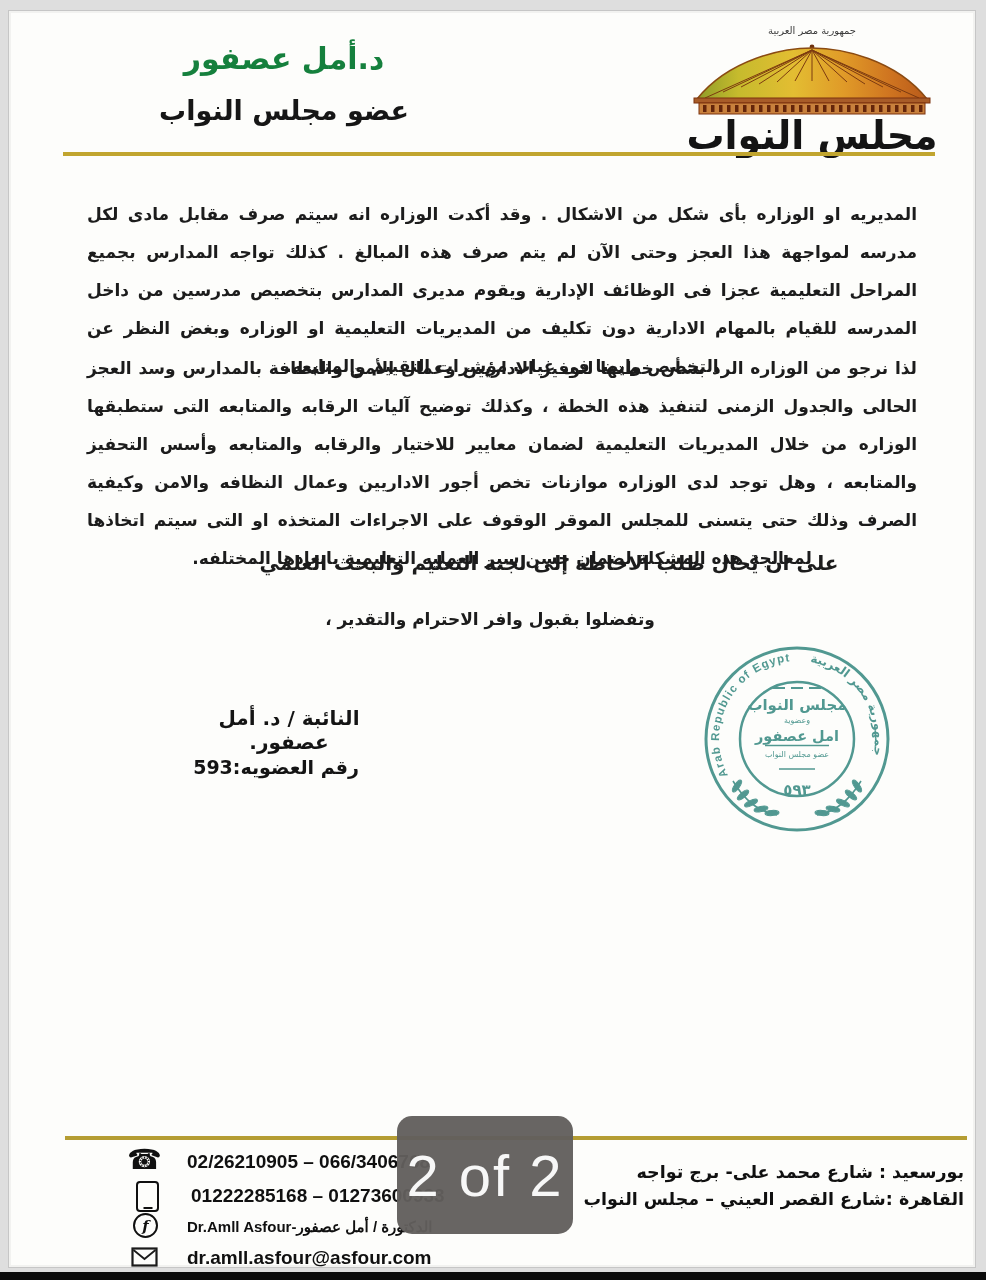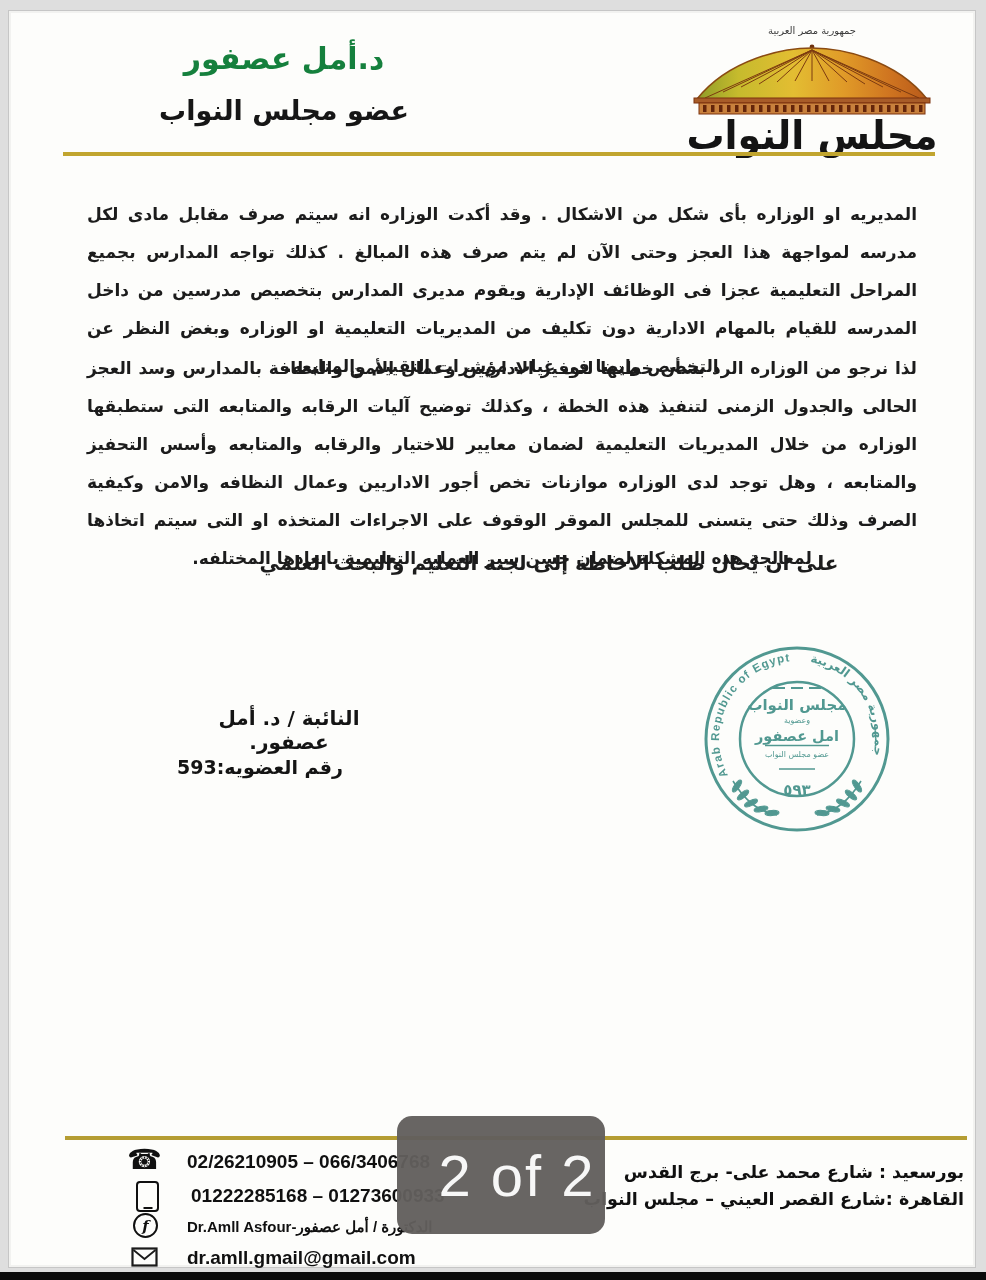--- a/index.html
+++ b/index.html
@@ -27,21 +27,21 @@
         text-align-last:center;font-size:17px;line-height:38px;font-weight:bold;color:#1c1c1c;}
   .p1{top:184px;} .p2{top:338px;}
   .line-referral{position:absolute;left:160px;top:540px;width:760px;text-align:center;direction:rtl;
                  font-size:20px;font-weight:bold;color:#1c1c1c;}
   .line-closing{position:absolute;left:78px;top:598px;width:806px;text-align:center;direction:rtl;
                 font-size:17px;font-weight:bold;color:#1c1c1c;}
 
   
   .sig-name{position:absolute;left:180px;top:695px;width:200px;text-align:center;direction:rtl;
             font-size:20px;font-weight:bold;color:#141414;}
-  .sig-num{position:absolute;left:168px;top:745px;width:170px;text-align:left;direction:rtl;
+  .sig-num{position:absolute;left:180px;top:745px;width:170px;text-align:right;direction:rtl;
            font-size:19px;font-weight:bold;color:#141414;}
 
   .stamp{position:absolute;left:684px;top:632px;opacity:.9;}
 
   
   .rule-gold-bot{position:absolute;left:56px;top:1125px;width:902px;height:4px;background:#b59d33;}
   .contact-text{position:absolute;font-weight:bold;color:#101010;font-family:"Liberation Sans",sans-serif;}
   .icon-phone{position:absolute;left:118px;top:1132px;font-size:28px;color:#101010;
               font-family:"DejaVu Sans",sans-serif;}
   .icon-tablet{position:absolute;left:127px;top:1170px;width:19px;height:27px;
@@ -50,21 +50,21 @@
                bottom:1px;width:9px;height:2.5px;background:#101010;}
   .icon-fb{position:absolute;left:124px;top:1202px;width:21px;height:21px;border:2.5px solid #101010;
            border-radius:50%;display:flex;align-items:center;justify-content:center;
            font:italic bold 15px "DejaVu Serif",serif;color:#101010;}
   .icon-env{position:absolute;left:122px;top:1236px;}
   .addr{position:absolute;left:555px;top:1148px;width:400px;direction:rtl;text-align:right;
         font-size:17.5px;font-weight:bold;color:#101010;line-height:27px;}
   .page-indicator{position:absolute;left:397px;top:1116px;width:176px;height:118px;
         background:rgba(98,95,93,.96);border-radius:15px;display:flex;align-items:center;
         justify-content:center;color:#f7f7f7;font-family:"Liberation Sans",sans-serif;
-        font-size:58px;font-weight:400;letter-spacing:2px;z-index:5;padding-left:32px;}
+        font-size:58px;font-weight:400;letter-spacing:2px;z-index:5;}
 </style>
 </head>
 <body>
 
 <div id="screen">
   <div class="page">
 
     <div class="hdr-name">د.أمل عصفور</div>
     <div class="hdr-title">عضو مجلس النواب</div>
 
@@ -133,20 +133,21 @@
         </g>
       </svg>
       <div class="emblem-cap">مجلس النواب</div>
     </div>
 
     <div class="rule-gold-top"></div>
 
     <div class="para p1">المديريه او الوزاره بأى شكل من الاشكال . وقد أكدت الوزاره انه سيتم صرف مقابل مادى لكل مدرسه لمواجهة هذا العجز وحتى الآن لم يتم صرف هذه المبالغ . كذلك تواجه المدارس بجميع المراحل التعليمية عجزا فى الوظائف الإدارية ويقوم مديرى المدارس بتخصيص مدرسين من داخل المدرسه للقيام بالمهام الادارية دون تكليف من المديريات التعليمية او الوزاره وبغض النظر عن التخصص وايضا فى غياب مؤشرات التقييم والمتابعه.</div>
     <div class="para p2">لذا نرجو من الوزاره الرد بشأن خطتها لتوفير الاداريين وعمال الأمن والنظافة بالمدارس وسد العجز الحالى والجدول الزمنى لتنفيذ هذه الخطة ، وكذلك توضيح آليات الرقابه والمتابعه التى ستطبقها الوزاره من خلال المديريات التعليمية لضمان معايير للاختيار والرقابه والمتابعه وأسس التحفيز والمتابعه ، وهل توجد لدى الوزاره موازنات تخص أجور الاداريين وعمال النظافه والامن وكيفية الصرف وذلك حتى يتسنى للمجلس الموقر الوقوف على الاجراءات المتخذه او التى سيتم اتخاذها لمعالجة هذه المشكلة لضمان حسن سير العمليه التعليمية بابعادها المختلفه.</div>
     <div class="line-referral">على ان يُحال طلب الاحاطة إلى لجنة التعليم والبحث العلمي</div>
+    <div class="line-closing">وتفضلوا بقبول وافر الاحترام والتقدير ،</div>
 
     <div class="sig-name">النائبة / د. أمل عصفور.</div>
     <div class="sig-num">رقم العضويه:593</div>
 
     <svg class="stamp" width="208" height="196" viewBox="0 0 208 196">
       <g stroke="#3f8e86" fill="#3f8e86">
         <circle cx="104" cy="96" r="91" fill="none" stroke-width="3"></circle>
         <circle cx="104" cy="96" r="57" fill="none" stroke-width="2.5"></circle>
         <defs>
           <path id="ringL" d="M 36.5,135 A 78,78 0 0 1 104,18" fill="none"></path>
@@ -199,23 +200,23 @@
 
     <div class="icon-fb">
         <span>f</span>
       </div>
     <div class="contact-text" style="left:178px;top:1207px;font-size:15px;direction:rtl;width:250px;text-align:left;">الدكتورة / أمل عصفور-Dr.Amll Asfour</div>
 
     <svg class="icon-env" width="27" height="20" viewBox="0 0 27 20">
       <rect x="1.5" y="1.5" width="24" height="17" fill="none" stroke="#1a1a1a" stroke-width="2.2"></rect>
       <path d="M2.5,3 L13.5,12 L24.5,3" fill="none" stroke="#1a1a1a" stroke-width="1.8"></path>
     </svg>
-    <div class="contact-text" style="left:178px;top:1236px;font-size:19px;">dr.amll.gmail@gmail.com</div>
+    <div class="contact-text" style="left:178px;top:1236px;font-size:19px;">dr.amll.asfour@asfour.com</div>
 
     <div class="addr">
-      <div>بورسعيد : شارع محمد على- برج القدس</div>
+      <div>بورسعيد : شارع محمد على- برج تواجه</div>
       <div>القاهرة  :شارع القصر العيني – مجلس النواب</div>
     </div>
   </div>
 
   <div class="page-indicator">2 of 2</div>
   <div class="bottom-bar"></div>
 </div>
 
 </body></html>

